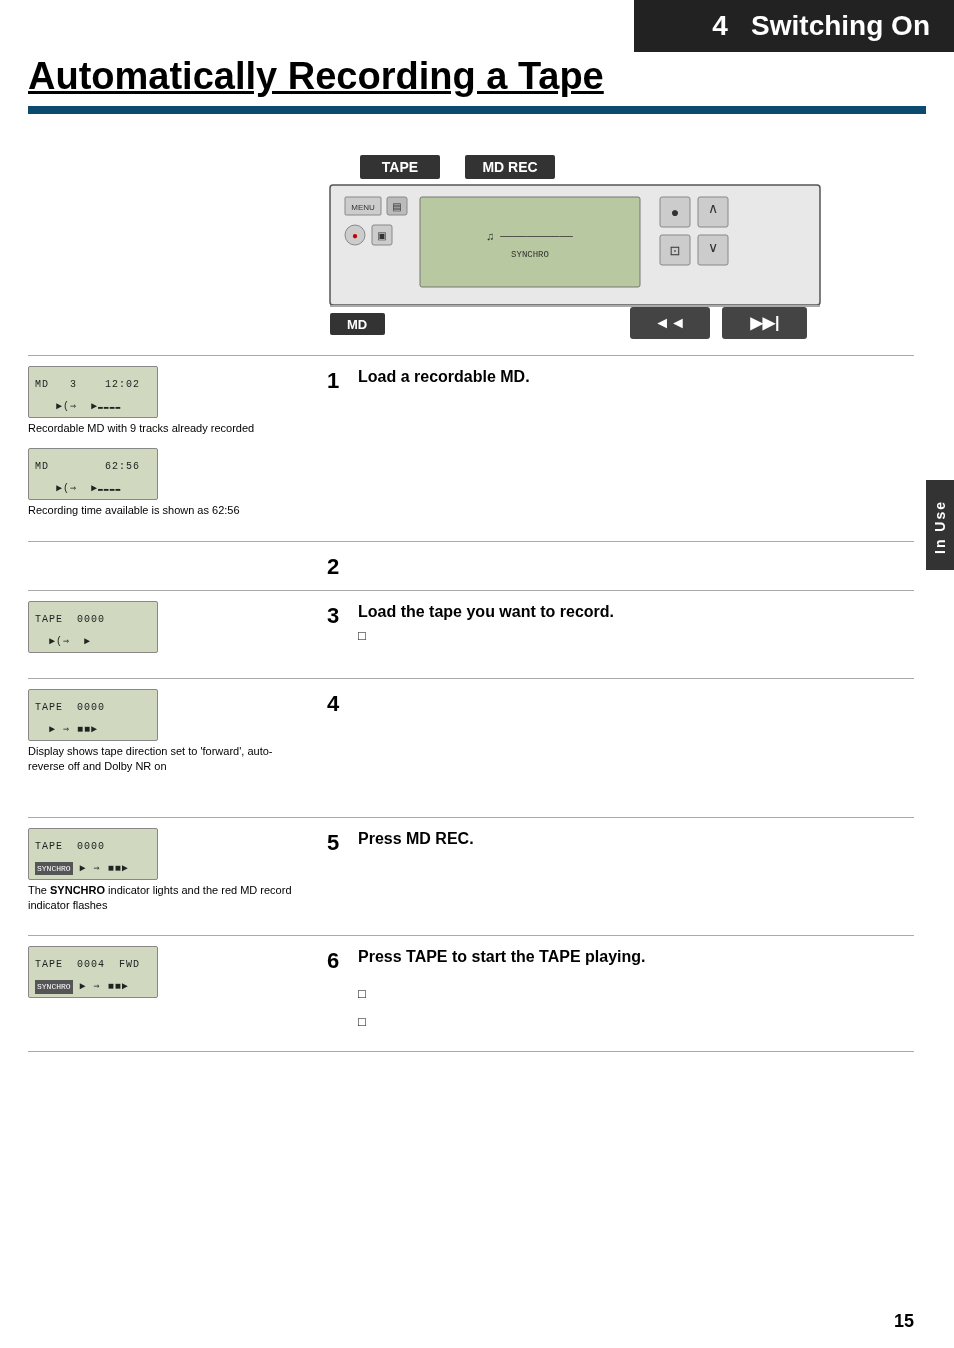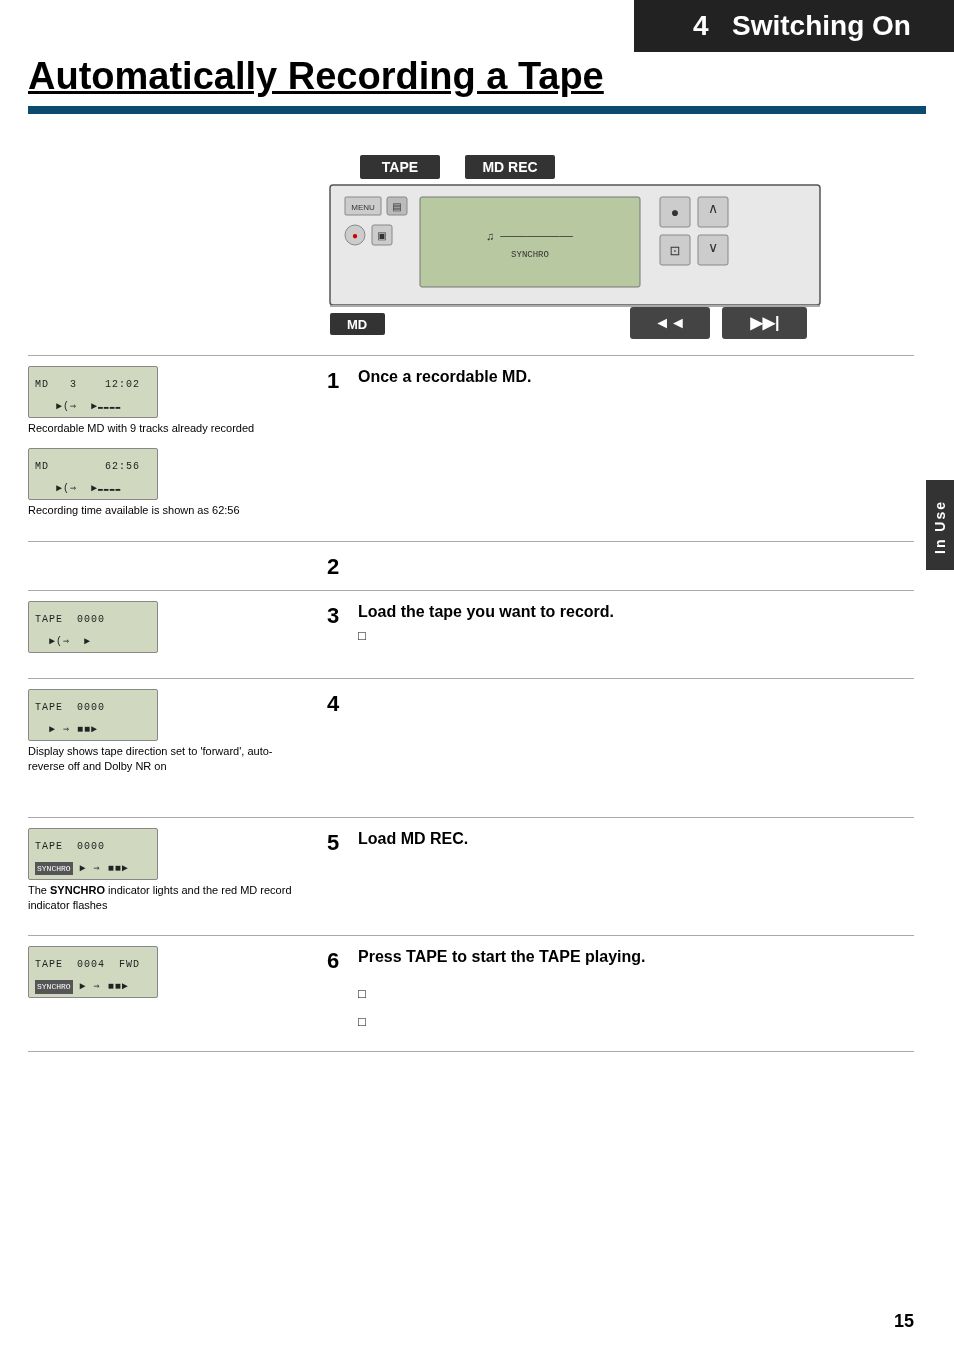--- a/index.html
+++ b/index.html
@@ -16,21 +16,21 @@
     .header-bar {
       position: absolute;
       top: 0;
       right: 0;
       background: #222;
       color: #fff;
       font-size: 28px;
       font-weight: bold;
       padding: 10px 24px 10px 40px;
       min-width: 320px;
-      text-align: center;
+      text-align: right;
     }
 
     
     .page-title {
       position: absolute;
       top: 55px;
       left: 28px;
       right: 28px;
       font-size: 38px;
       font-weight: bold;
@@ -226,21 +226,21 @@
       </div>
       <div class="display-block">
         <div class="lcd">
           <span class="lcd-row">MD &nbsp; &nbsp; &nbsp; &nbsp;62:56</span>
           <span class="lcd-row">&nbsp; &nbsp;►(⇒ &nbsp;►<span style="font-size:8px">▬▬▬▬</span></span>
         </div>
         <div style="font-size:11px; line-height:1.4;">Recording time available is shown as 62:56</div>
       </div>
     </div>
     <div class="step-number">1</div>
-    <div class="step-desc">Once a recordable MD.</div>
+    <div class="step-desc">Load a recordable MD.</div>
   </div>
 
   <div class="step-row">
     <div class="step-left"></div>
     <div class="step-number">2</div>
   </div>
 
   <div class="step-row">
     <div class="step-left">
       <div class="display-block">
@@ -274,21 +274,21 @@
     <div class="step-left">
       <div class="display-block">
         <div class="lcd">
           <span class="lcd-row">TAPE &nbsp;0000</span>
           <span class="lcd-row"><span class="synchro-label">SYNCHRO</span> ► ⇒ ■■►</span>
         </div>
         <div style="font-size:11px; line-height:1.4;">The <strong>SYNCHRO</strong> indicator lights and the red MD record indicator flashes</div>
       </div>
     </div>
     <div class="step-number">5</div>
-    <div class="step-desc">Load MD REC.</div>
+    <div class="step-desc">Press MD REC.</div>
   </div>
 
   <div class="step-row">
     <div class="step-left">
       <div class="display-block">
         <div class="lcd">
           <span class="lcd-row">TAPE &nbsp;0004 &nbsp;FWD</span>
           <span class="lcd-row"><span class="synchro-label">SYNCHRO</span> ► ⇒ ■■►</span>
         </div>
       </div>

